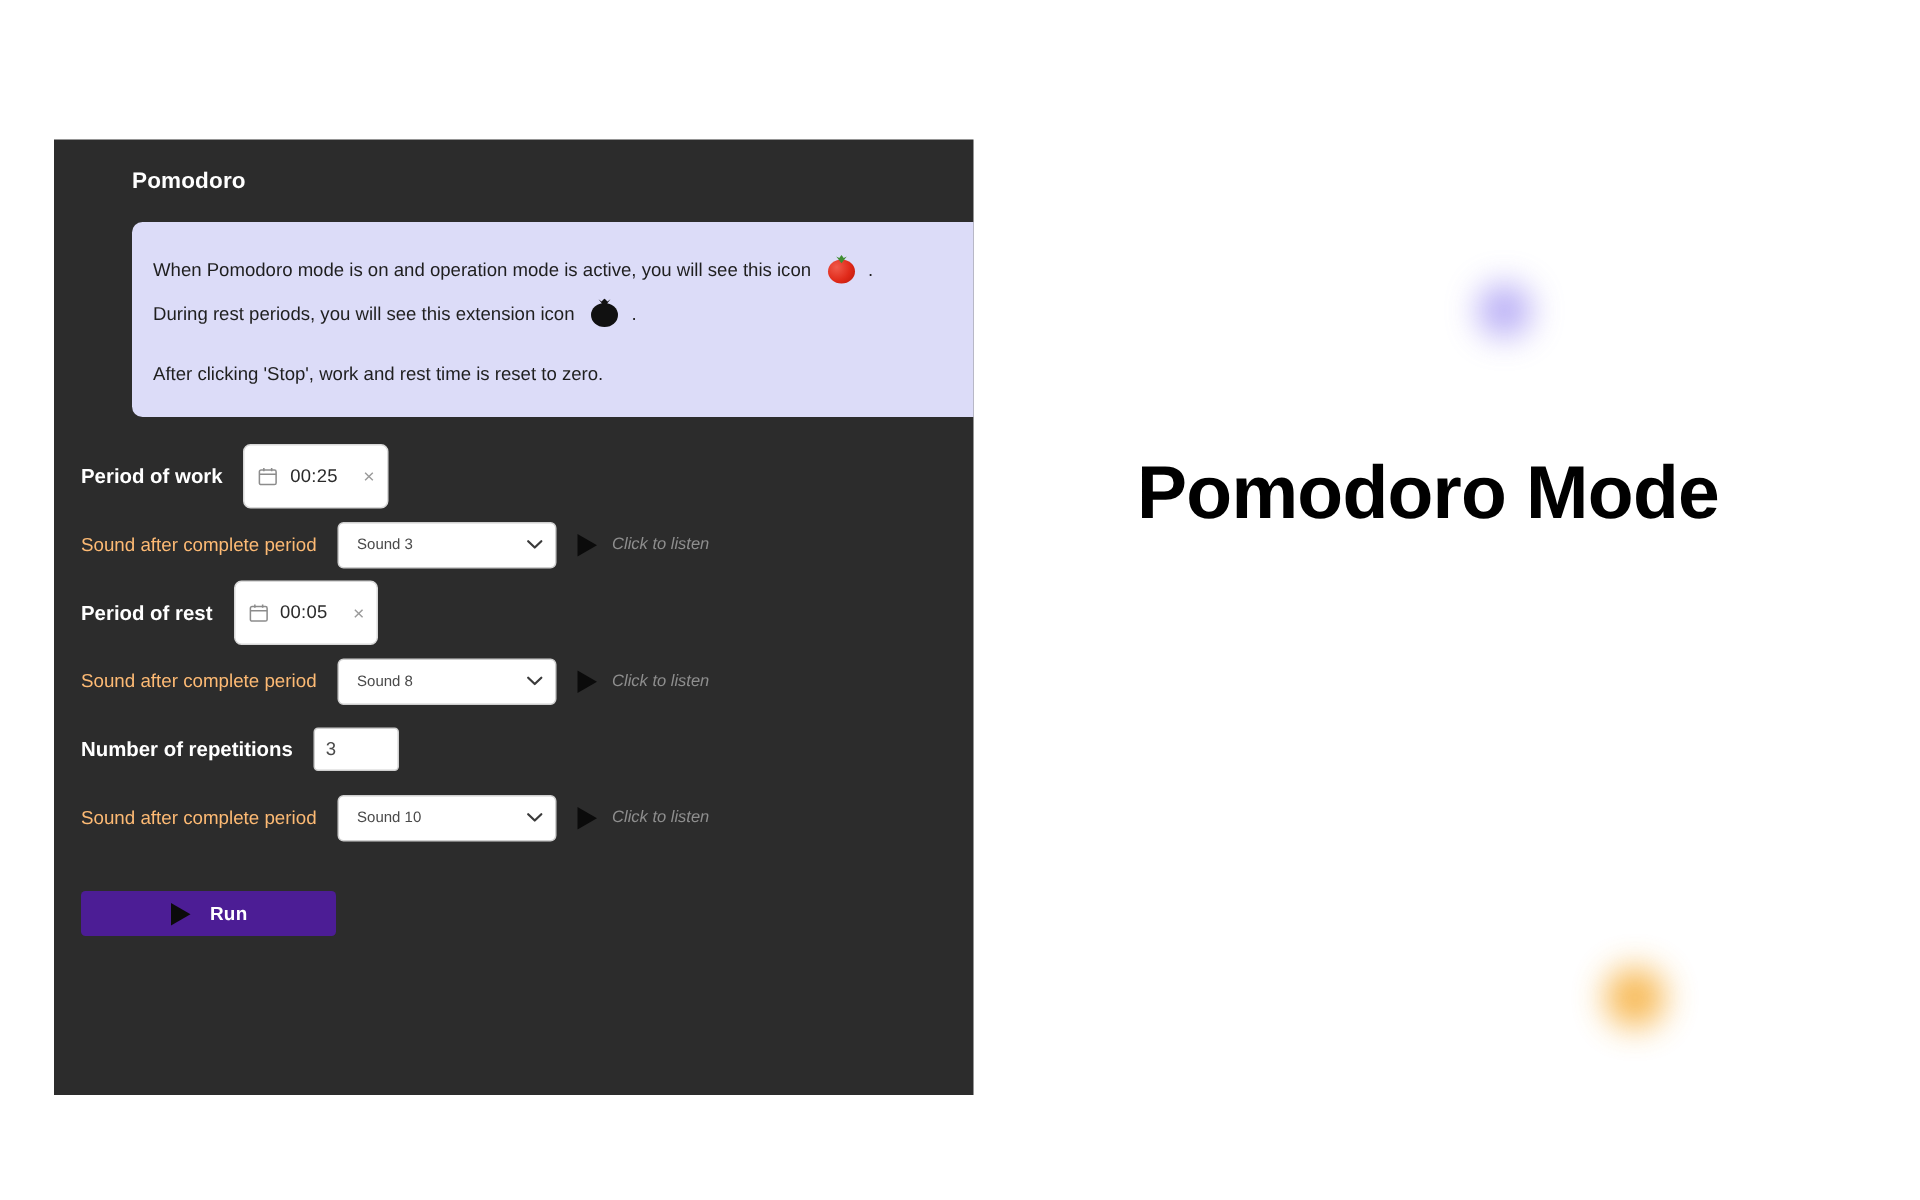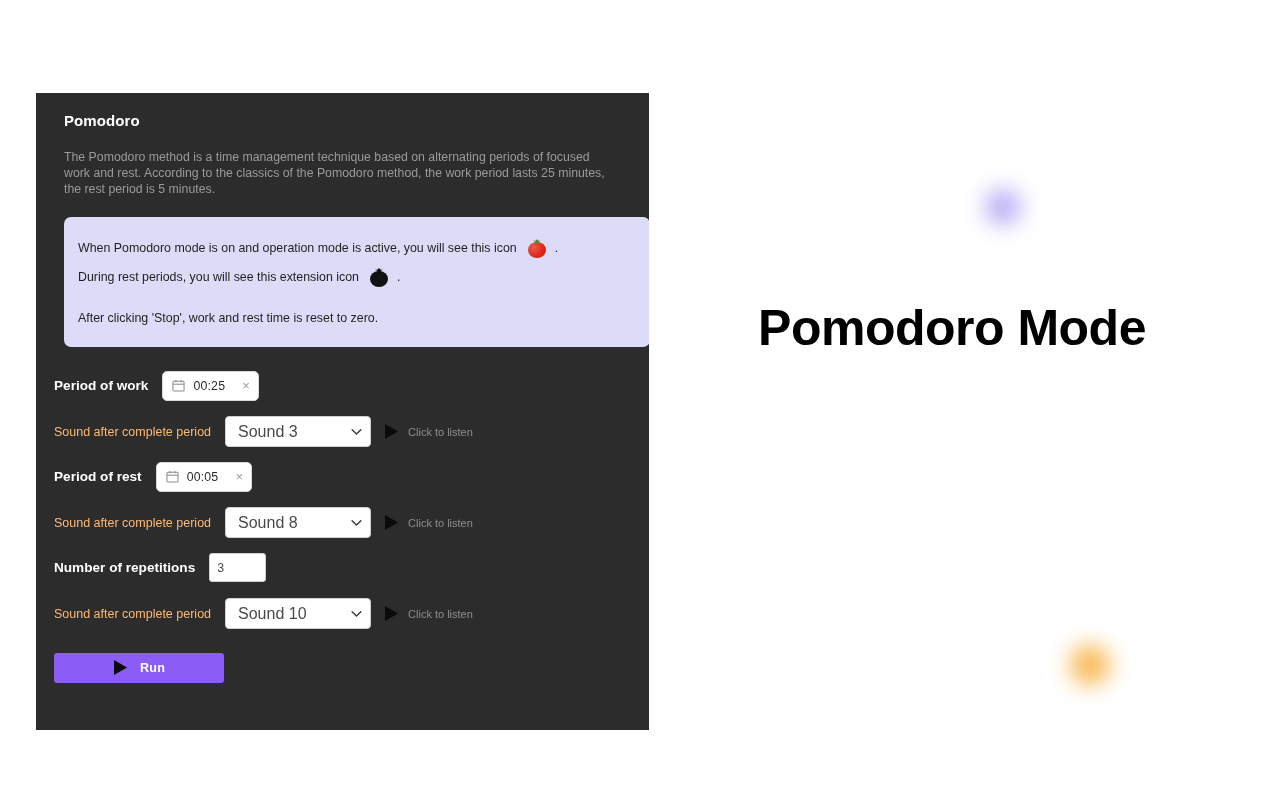--- a/index.html
+++ b/index.html
@@ -62,21 +62,21 @@
 
   
   #panel {
     position: absolute;
     left: 36px; top: 93px;
     width: 613px; height: 637px;
     background: #2c2c2c;
     padding: 0;
     overflow: hidden;
   }
-  #panel-inner { padding: 14px 28px 0 28px; }
+  #panel-inner { padding: 14px 28px 0 28px; margin-left: 24px; }
 
   #panel-title {
     font-size: 15px;
     font-weight: bold;
     color: #ffffff;
     margin: 5px 0 0 0;
     letter-spacing: 0.1px;
   }
 
   #panel-desc {
@@ -158,21 +158,21 @@
     white-space: nowrap;
   }
 
   
   .timepicker {
     display: inline-flex;
     align-items: center;
     background: #ffffff;
     border: 1px solid #d9d9d9;
     border-radius: 5px;
-    height: 30px;
+    height: 43px;
     padding: 0 7px 0 9px;
     margin-left: 14px;
   }
   .cal-icon { width: 13px; height: 13px; flex: 0 0 auto; }
   .tp-value {
     font-size: 12.3px;
     color: #2b2b2b;
     margin: 0 16px 0 8px;
     letter-spacing: 0.2px;
   }
@@ -193,21 +193,21 @@
   select.sound-select {
     -webkit-appearance: none;
     appearance: none;
     background: #ffffff;
     border: 1px solid #cfcfcf;
     border-radius: 4px;
     height: 31px;
     width: 146px;
     padding: 0 24px 0 12px;
     font-family: "Liberation Sans", sans-serif;
-    font-size: 16px;
+    font-size: 10px;
     color: #4a4a4a;
     cursor: pointer;
   }
   .sel-caret {
     position: absolute;
     right: 9px; top: 50%;
     transform: translateY(-50%);
     pointer-events: none;
     width: 11px; height: 7px;
   }
@@ -231,27 +231,28 @@
     align-items: center;
     margin-left: 13px;
     cursor: pointer;
   }
   .play-tri { width: 15px; height: 17px; flex: 0 0 auto; }
   .listen-text {
     font-size: 11px;
     color: #8e8e8e;
     margin-left: 9px;
     white-space: nowrap;
+    font-style: italic;
   }
 
   
   #run-button {
-    margin-top: 22px;
+    margin-top: 32px;
     width: 170px; height: 30px;
-    background: #8b5cf6;
+    background: #4c1d95;
     border: none;
     border-radius: 3px;
     display: flex;
     align-items: center;
     justify-content: center;
     cursor: pointer;
     padding: 0;
   }
   #run-button .play-tri { margin-right: 12px; }
   #run-label {
@@ -269,21 +270,20 @@
   <div class="blur-dot" id="dot-purple"></div>
   <div class="blur-dot" id="dot-orange"></div>
 
   <div id="hero">
     <h1 id="hero-title">Pomodoro Mode</h1>
   </div>
 
   <div id="panel">
     <div id="panel-inner">
       <div id="panel-title">Pomodoro</div>
-      <div id="panel-desc">The Pomodoro method is a time management technique based on alternating periods of focused work and rest. According to the classics of the Pomodoro method, the work period lasts 25 minutes, the rest period is 5 minutes.</div>
 
       <div id="info-box">
         <div class="info-line">
           <span>When Pomodoro mode is on and operation mode is active, you will see this icon</span>
           <span class="tomato-icon" id="tomato-red">
             <svg class="leaf" viewBox="0 0 20 12" xmlns="http://www.w3.org/2000/svg">
               <path d="M10 11 L3 2 L7 4 L10 0 L13 4 L17 2 Z" fill="#3f8d33"></path>
             </svg>
             <span class="body"></span>
           </span>

